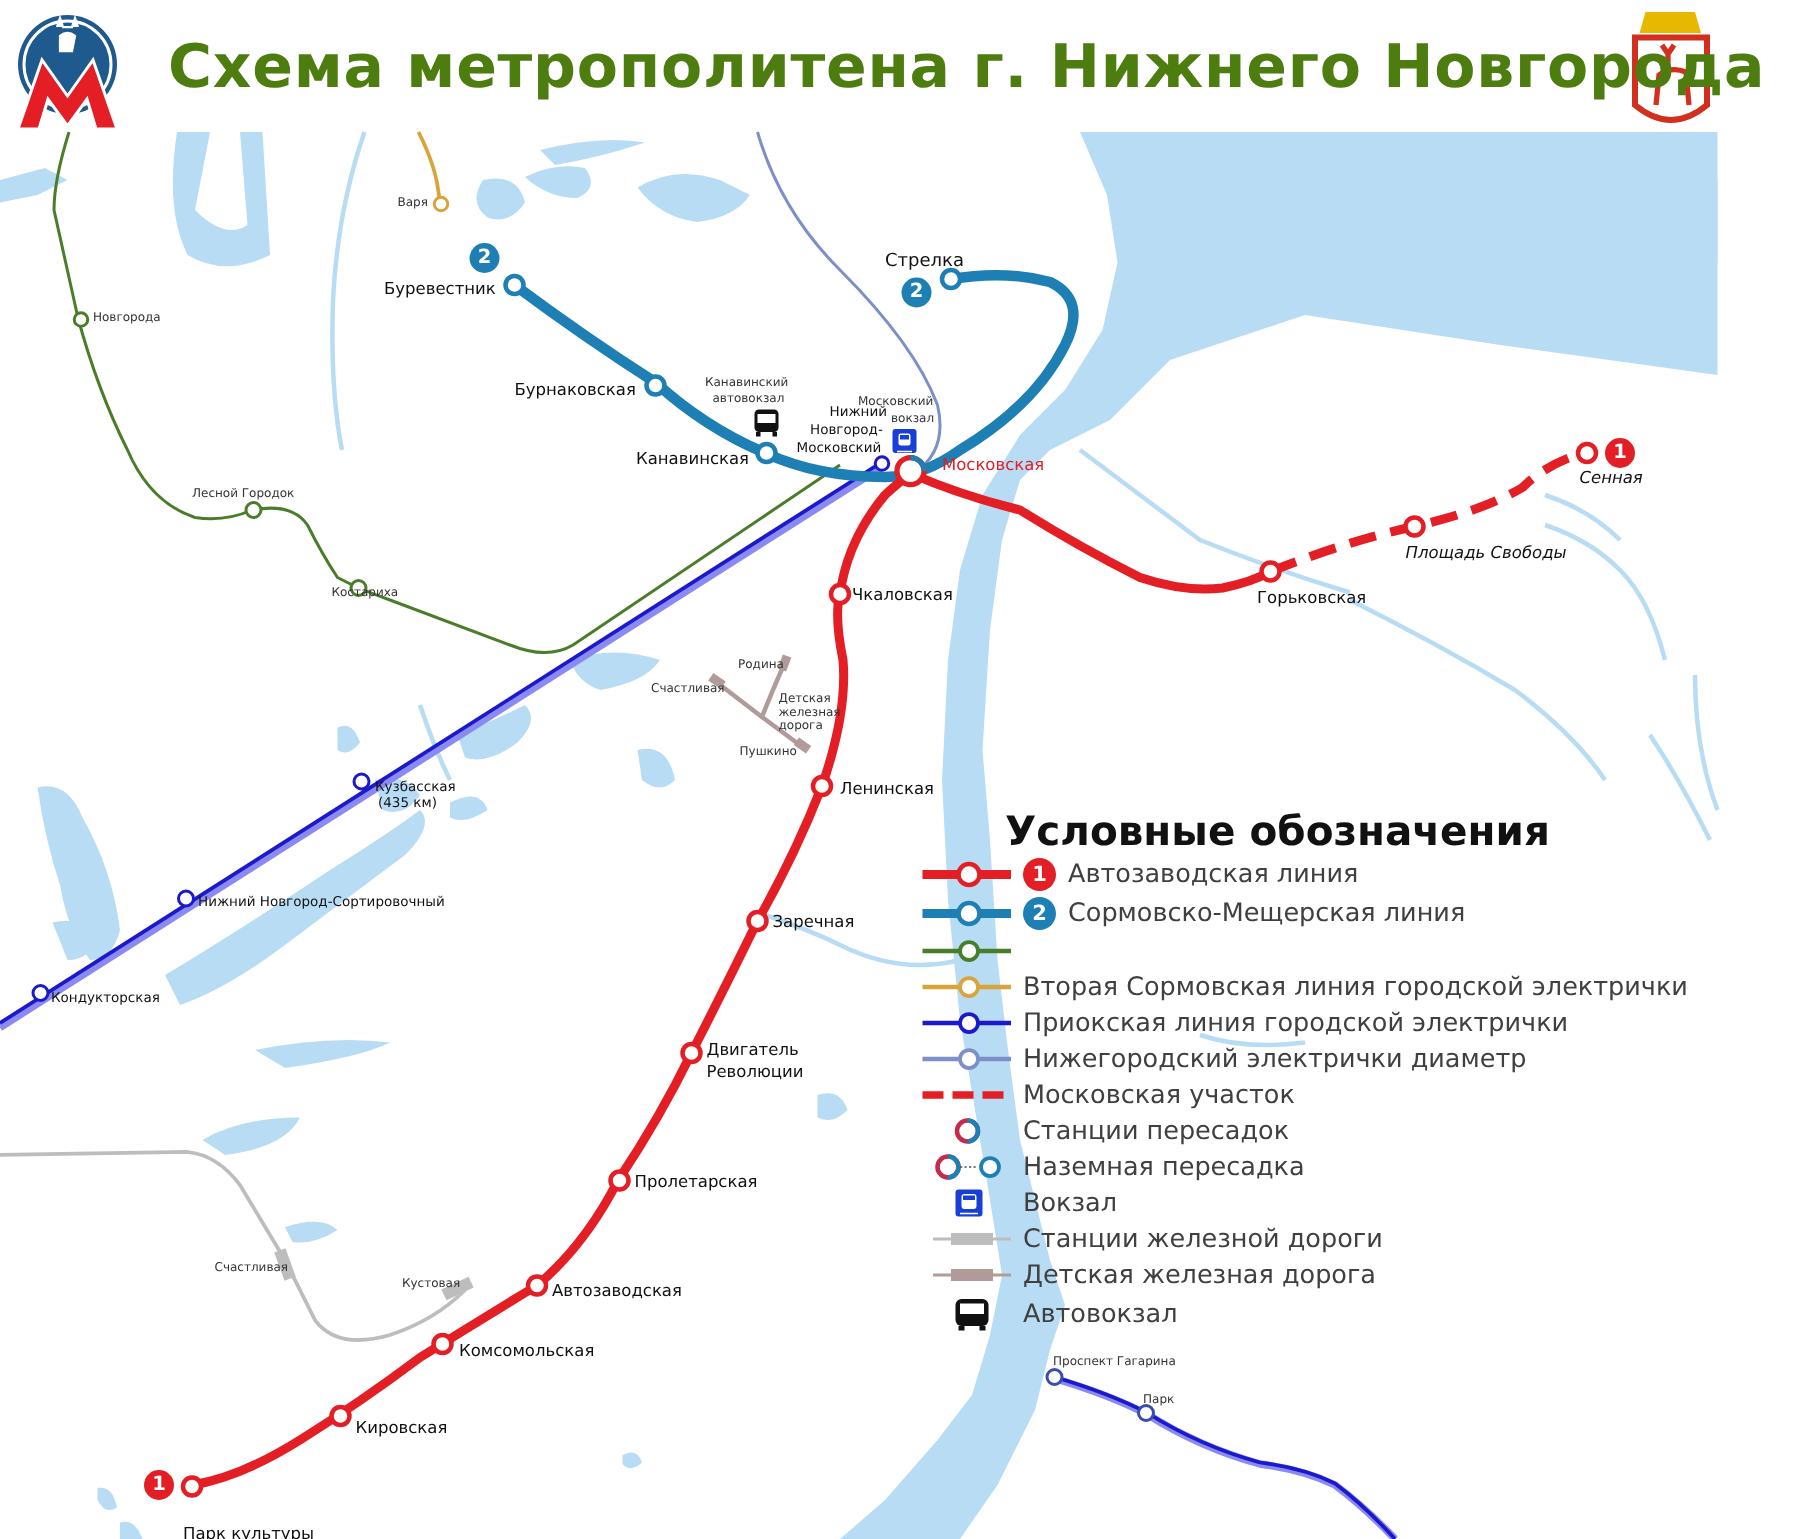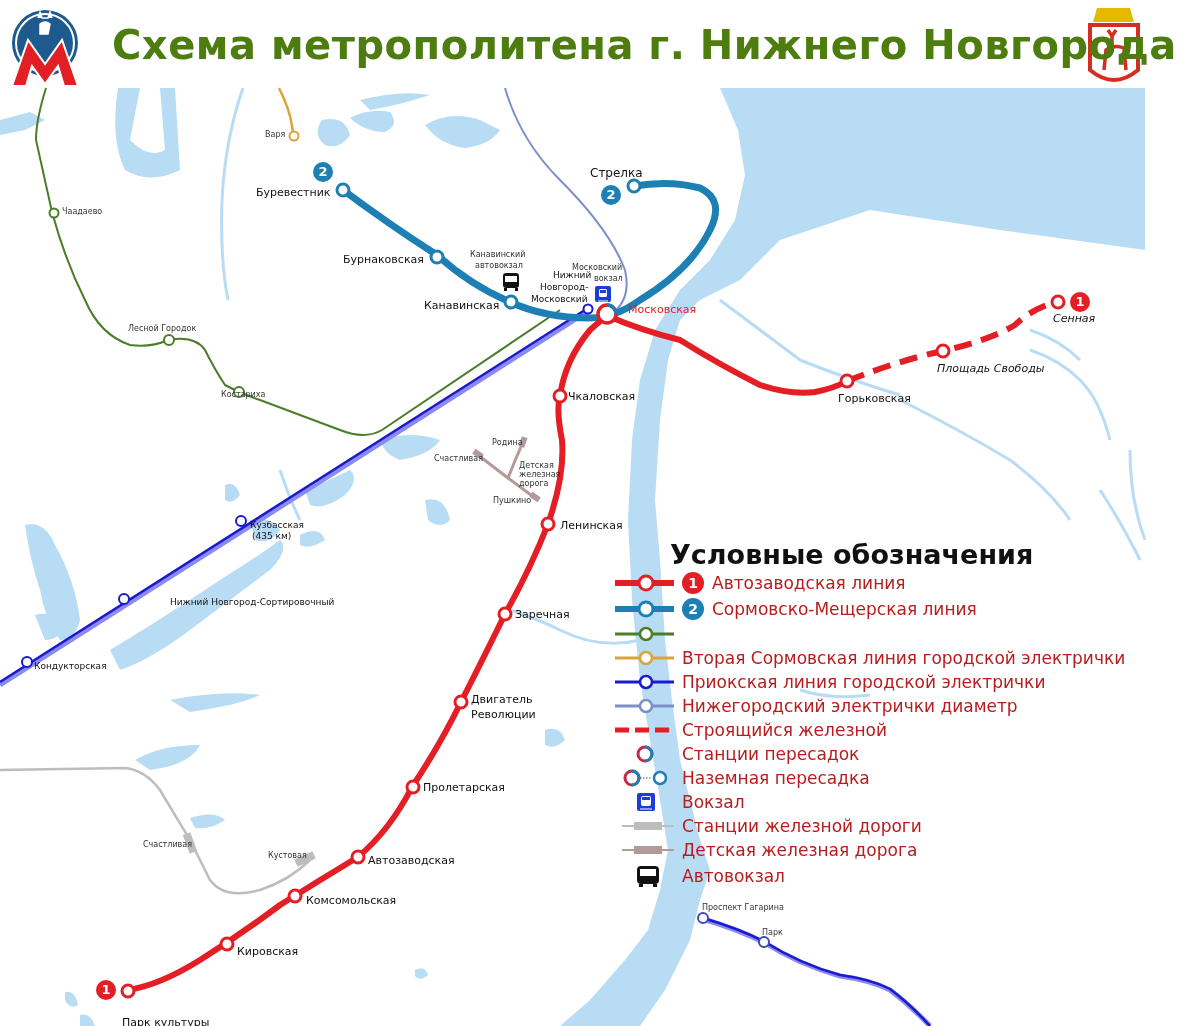--- a/index.html
+++ b/index.html
@@ -9,21 +9,21 @@
   .lbl{position:absolute;white-space:nowrap;color:#111;line-height:1;}
   .s8{font-size:8px;color:#333;}
   .s9{font-size:9px;}
   .s11{font-size:11px;}
   .s12{font-size:12px;}
   .it{font-style:italic;}
   .legend{position:absolute;left:612px;top:535px;width:560px;}
   .legend-title{position:absolute;left:58px;top:4px;font-size:27px;font-weight:bold;color:#111;white-space:nowrap;}
   .lg-row{position:absolute;left:0;height:24px;width:560px;}
   .lg-sym{position:absolute;left:0;top:0;width:70px;height:24px;}
-  .lg-text{position:absolute;left:70px;top:2px;font-size:17px;color:#b91c1c;white-space:nowrap;}
+  .lg-text{position:absolute;left:70px;top:2px;font-size:17px;color:#404040;white-space:nowrap;}
   .lg-text.indent{left:100px;}
   .badge{position:absolute;left:70px;top:1px;width:22px;height:22px;border-radius:50%;color:#fff;font-size:14px;font-weight:bold;text-align:center;line-height:22px;}
   .mbadge{position:absolute;width:20px;height:20px;border-radius:50%;color:#fff;font-size:13px;font-weight:bold;text-align:center;line-height:20px;}
 </style>
 </head>
 <body>
 
 <svg id="map" viewBox="0 0 1200 1026" xmlns="http://www.w3.org/2000/svg">
 
   <g fill="#b9dcf5" stroke="none">
@@ -152,21 +152,21 @@
   <g>
     <path d="M1097,8 L1130,8 L1134,22 L1093,22 Z" fill="#e6b800"></path>
     <path d="M1090,25 L1138,25 L1138,70 Q1114,90 1090,70 Z" fill="#fff" stroke="#d32f1e" stroke-width="4"></path>
     <path d="M1104,70 L1106,50 Q1114,44 1124,48 L1126,70 M1112,48 L1112,36 L1108,30 M1112,36 L1116,30" fill="none" stroke="#d32f1e" stroke-width="3.5"></path>
   </g>
 </svg>
 
 <div class="title">Схема метрополитена г. Нижнего Новгорода</div>
 
 <div class="lbl s8" style="left:265px;top:131px;">Варя</div>
-<div class="lbl s8" style="left:62px;top:208px;">Чаадаево</div>
+<div class="lbl s8" style="left:62px;top:208px;">Новгорода</div>
 <div class="mbadge" style="left:313px;top:162px;background:#1d7fb3;">2</div>
 <div class="lbl s11" style="left:256px;top:187px;">Буревестник</div>
 <div class="lbl s11" style="left:343px;top:254px;">Бурнаковская</div>
 <div class="lbl s11" style="left:424px;top:300px;">Канавинская</div>
 <div class="lbl s8" style="left:470px;top:251px;">Канавинский</div>
 <div class="lbl s8" style="left:475px;top:262px;">автовокзал</div>
 <div class="lbl s12" style="left:590px;top:167px;">Стрелка</div>
 <div class="mbadge" style="left:601px;top:185px;background:#1d7fb3;">2</div>
 <div class="lbl s8" style="left:572px;top:264px;">Московский</div>
 <div class="lbl s8" style="left:594px;top:275px;">вокзал</div>
@@ -183,21 +183,21 @@
 <div class="mbadge" style="left:1070px;top:292px;background:#e31e24;">1</div>
 <div class="lbl s8" style="left:492px;top:439px;">Родина</div>
 <div class="lbl s8" style="left:434px;top:455px;">Счастливая</div>
 <div class="lbl s8" style="left:519px;top:462px;">Детская</div>
 <div class="lbl s8" style="left:519px;top:471px;">железная</div>
 <div class="lbl s8" style="left:519px;top:480px;">дорога</div>
 <div class="lbl s8" style="left:493px;top:497px;">Пушкино</div>
 <div class="lbl s9" style="left:250px;top:521px;">Кузбасская</div>
 <div class="lbl s9" style="left:252px;top:532px;">(435 км)</div>
 <div class="lbl s11" style="left:560px;top:520px;">Ленинская</div>
-<div class="lbl s9" style="left:132px;top:598px;margin-left:38px;">Нижний Новгород-Сортировочный</div>
+<div class="lbl s9" style="left:132px;top:598px;">Нижний Новгород-Сортировочный</div>
 <div class="lbl s9" style="left:34px;top:662px;">Кондукторская</div>
 <div class="lbl s11" style="left:515px;top:609px;">Заречная</div>
 <div class="lbl s11" style="left:471px;top:694px;">Двигатель</div>
 <div class="lbl s11" style="left:471px;top:709px;">Революции</div>
 <div class="lbl s11" style="left:423px;top:782px;">Пролетарская</div>
 <div class="lbl s8" style="left:143px;top:841px;">Счастливая</div>
 <div class="lbl s8" style="left:268px;top:852px;">Кустовая</div>
 <div class="lbl s11" style="left:368px;top:855px;">Автозаводская</div>
 <div class="lbl s11" style="left:306px;top:895px;">Комсомольская</div>
 <div class="lbl s11" style="left:237px;top:946px;">Кировская</div>
@@ -249,21 +249,21 @@
     <svg class="lg-sym" viewBox="0 0 70 24">
         <line x1="3" y1="12" x2="62" y2="12" stroke="#7d8fc8" stroke-width="3"></line>
         <circle cx="34" cy="12" r="6" fill="#fff" stroke="#7d8fc8" stroke-width="2.5"></circle>
       </svg>
     <div class="lg-text">Нижегородский электрички диаметр</div>
   </div>
   <div class="lg-row" style="top:183px;">
     <svg class="lg-sym" viewBox="0 0 70 24">
         <line x1="3" y1="12" x2="62" y2="12" stroke="#e31e24" stroke-width="5" stroke-dasharray="14,6"></line>
       </svg>
-    <div class="lg-text">Строящийся железной</div>
+    <div class="lg-text">Московская участок</div>
   </div>
   <div class="lg-row" style="top:207px;">
     <svg class="lg-sym" viewBox="0 0 70 24">
         <circle cx="33" cy="12" r="7" fill="#fff" stroke="#c62a4a" stroke-width="3"></circle>
         <path d="M33,5 A7,7 0 0 1 40,12 A7,7 0 0 1 33,19" fill="none" stroke="#1d7fb3" stroke-width="3"></path>
       </svg>
     <div class="lg-text">Станции пересадок</div>
   </div>
   <div class="lg-row" style="top:231px;">
     <svg class="lg-sym" viewBox="0 0 70 24">

